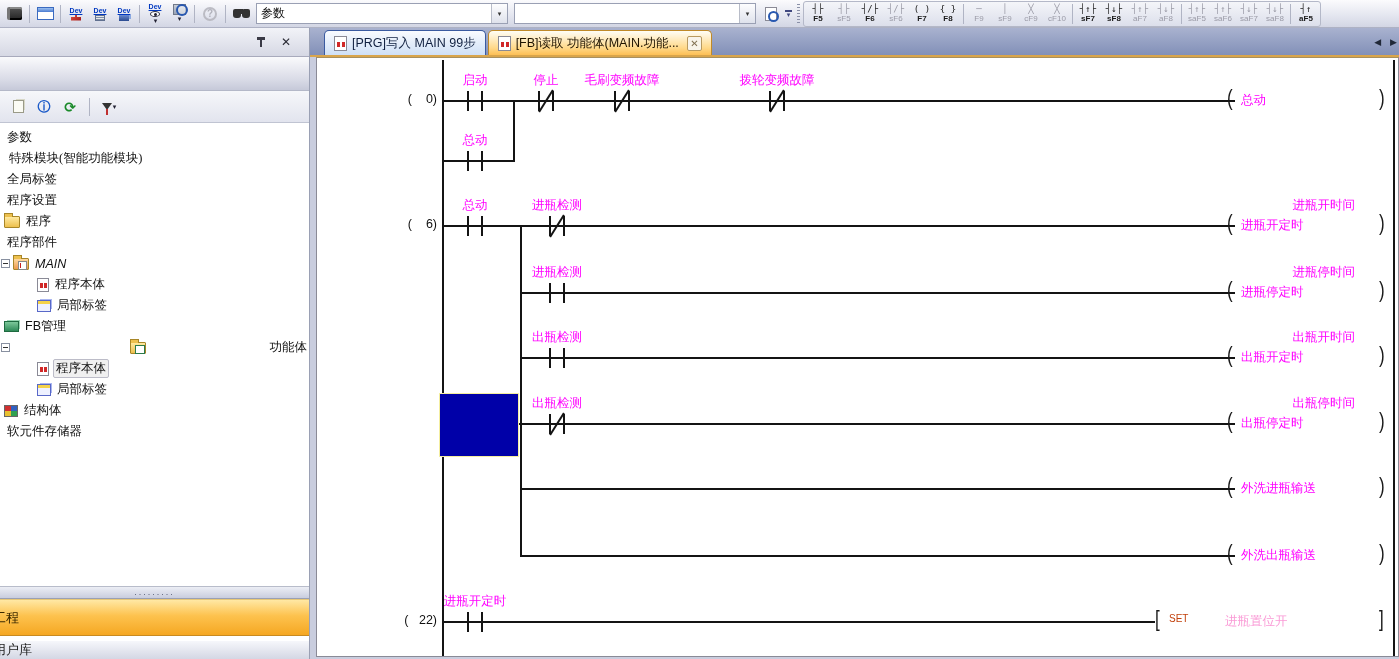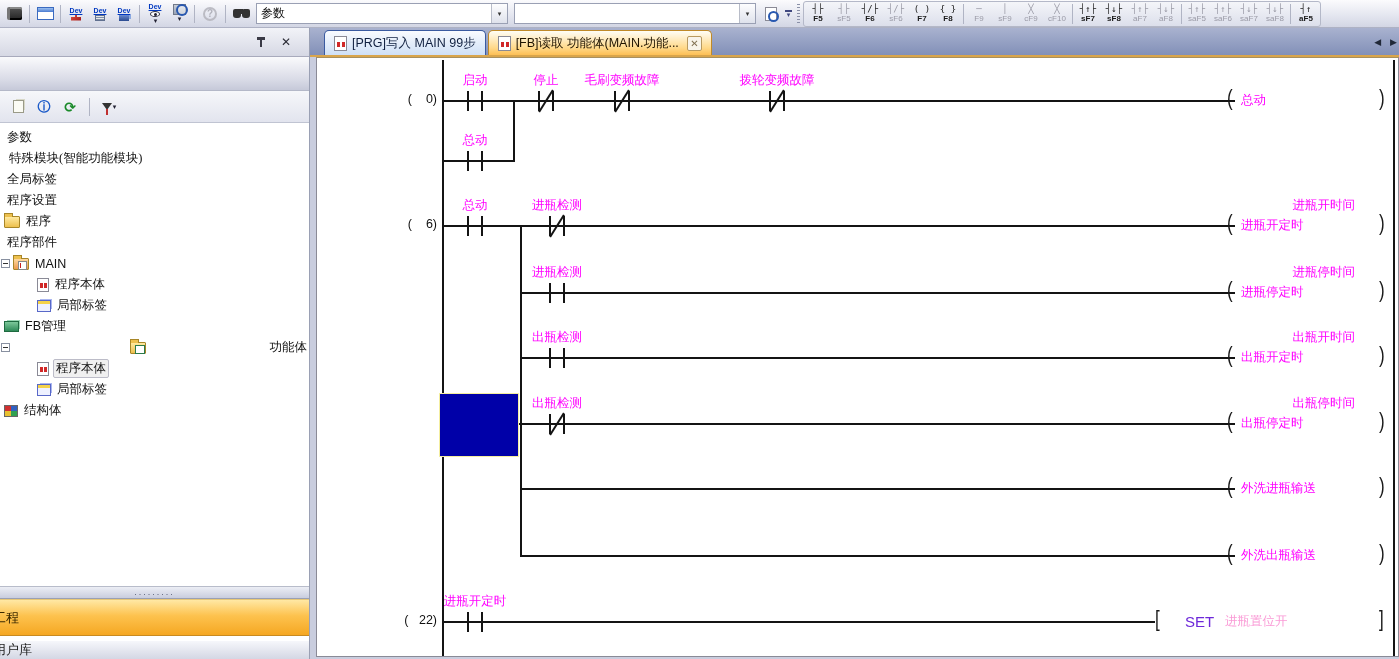--- a/index.html
+++ b/index.html
@@ -135,21 +135,21 @@
   .wh { height:2px; } .wv { width:2px; }
   .step { position:absolute; width:64px; text-align:right; font-size:12.5px; color:#111; white-space:pre; }
   .ct { position:absolute; width:16px; height:20px; }
   .ct::before,.ct::after { content:""; position:absolute; top:0; width:2px; height:20px; background:#141414; }
   .ct::before { left:0; } .ct::after { right:0; }
   .ct .slash { position:absolute; left:-5px; top:9px; width:26px; height:2px; background:#141414; transform:rotate(-58deg); }
   .clab { position:absolute; transform:translateX(-50%); color:#ff00ff; font-size:12.5px; white-space:nowrap; }
   .par { position:absolute; font-size:17px; color:#1a1a1a; transform:scaleY(1.35); line-height:17px; }
   .coil-lab { position:absolute; color:#ff00ff; font-size:12.5px; white-space:nowrap; }
   .ccom { position:absolute; width:300px; text-align:right; color:#ff00ff; font-size:12.5px; white-space:nowrap; }
-  .iop { position:absolute; color:#6d28d9; font-size:15px;margin-left:16px; }
+  .iop { position:absolute; color:#c2410c; font-size:10px; }
   .ioper { position:absolute; color:#fa9ad6; font-size:12.5px; }
   .selcell { position:absolute; background:#0000a8; border:1px solid #f4eea0; }
 </style>
 </head>
 <body>
 
 <div class="toolbar">
   <div style="display:flex;align-items:center;">
       <div class="tbicon">
         <div class="plc-core ic-core"></div>
@@ -326,21 +326,21 @@
         <div class="trow" style="padding-left: 1px;">
           <div class="tlabel">程序设置</div>
         </div>
         <div class="trow" style="padding-left: 4px;">
           <div class="ti ti-folder"></div>
           <div class="tlabel">程序</div>
         </div>
         <div class="trow" style="padding-left: 1px;">
           <div class="tlabel">程序部件</div>
         </div>
-        <div class="trow" style="padding-left: 1px;">
+        <div class="trow" style="padding-left: 1px; font-style: italic;">
           <div class="texp"></div>
           <div class="ti ti-folder-red"></div>
           <div class="tlabel">MAIN</div>
         </div>
         <div class="trow" style="padding-left: 37px;">
           <div class="ti ti-ladder"></div>
           <div class="tlabel">程序本体</div>
         </div>
         <div class="trow" style="padding-left: 37px;">
           <div class="ti ti-labels"></div>
@@ -359,20 +359,23 @@
           <div class="ti ti-ladder"></div>
           <div class="tlabel">程序本体</div>
         </div>
         <div class="trow" style="padding-left: 37px;">
           <div class="ti ti-labels"></div>
           <div class="tlabel">局部标签</div>
         </div>
         <div class="trow" style="padding-left: 4px;">
           <div class="ti ti-struct"></div>
           <div class="tlabel">结构体</div>
+        </div>
+        <div class="trow" style="padding-left: 1px;">
+          <div class="tlabel">软元件存储器</div>
         </div>
       </div>
     <div class="splitter">.........</div>
     <div class="project-bar">工程</div>
     <div class="userlib-bar">用户库</div>
   </div>
 
   <div class="editor">
     <div class="tabbar">
         <div class="tab">

